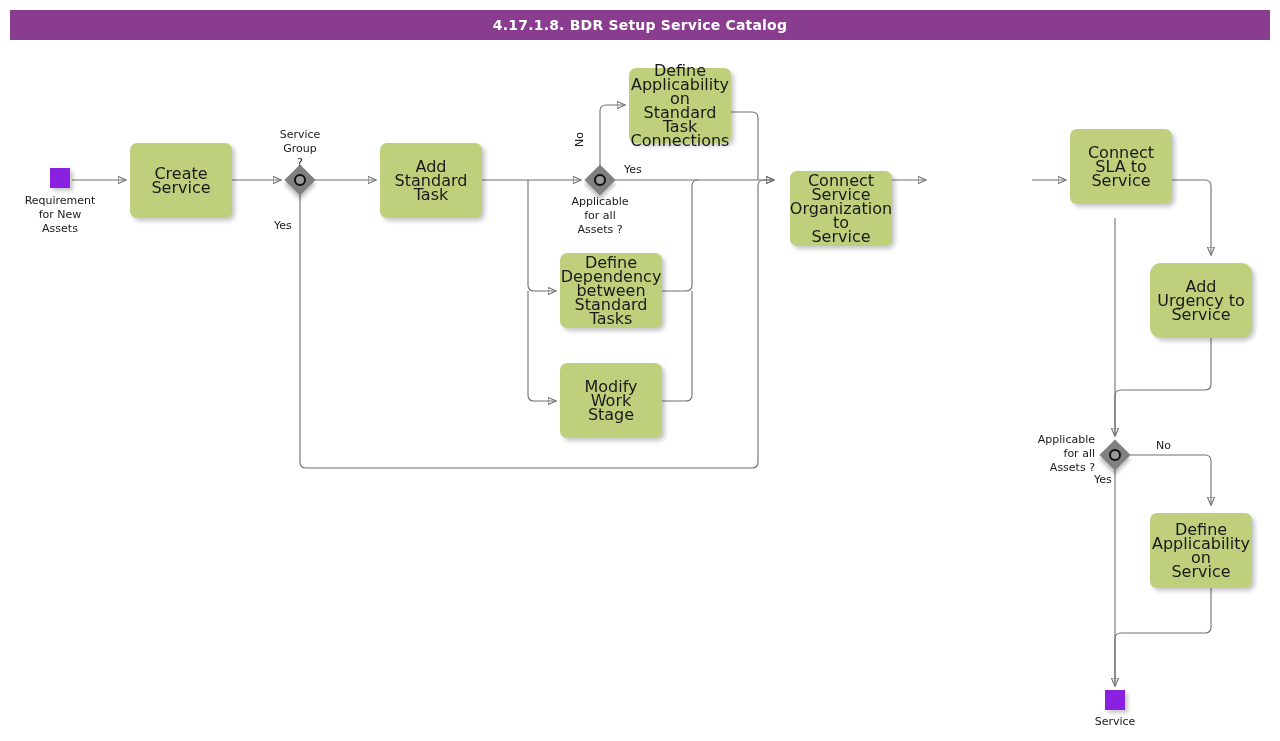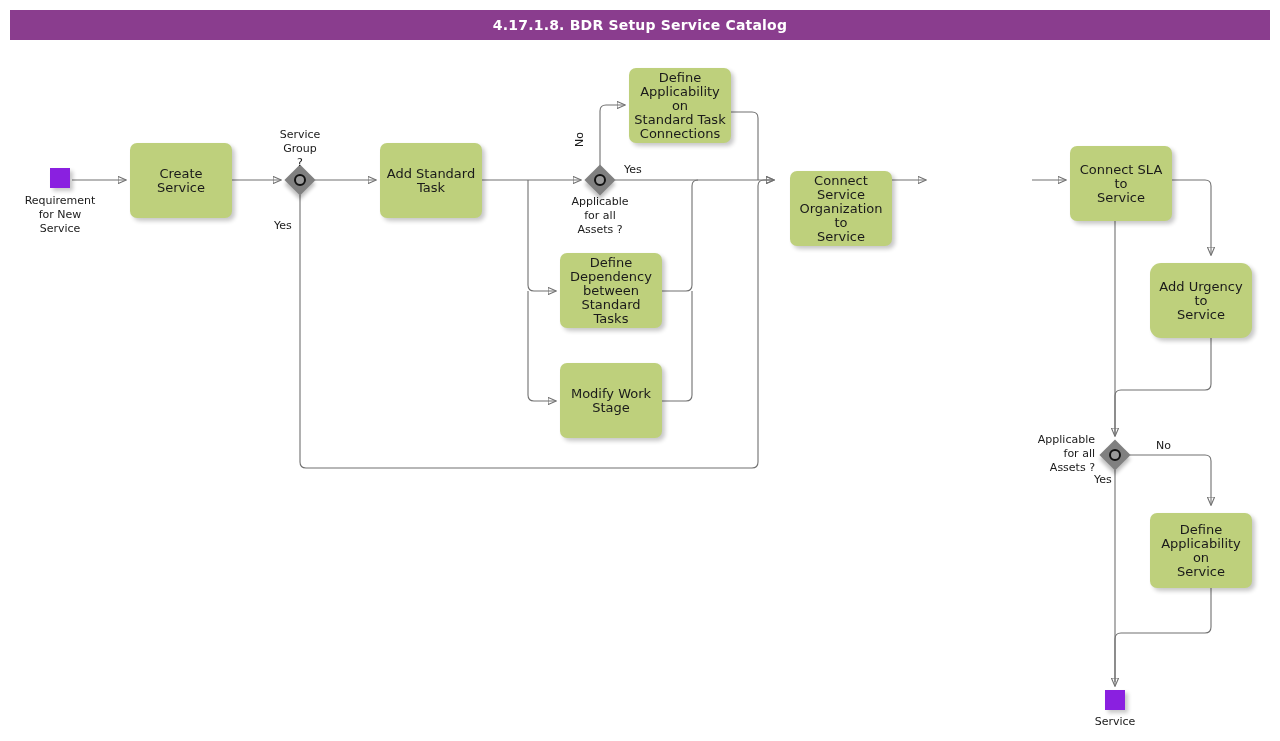--- a/index.html
+++ b/index.html
@@ -51,21 +51,21 @@
   .task {
     position: absolute;
     background: #bed07c;
     border-radius: 7px;
     box-shadow: 3px 3px 4px rgba(0,0,0,0.22);
     display: flex;
     align-items: center;
     justify-content: center;
     text-align: center;
     color: #1a1a1a;
-    font-size: 13px;
+    font-size: 16px;
     line-height: 14px;
     box-sizing: border-box;
     padding: 3px 4px;
     white-space: pre-line;
   }
   
   .event {
     position: absolute;
     width: 20px;
     height: 20px;
@@ -179,21 +179,21 @@
     <path d="M1130,455 L1205,455 Q1211,455 1211,461 L1211,505" marker-end="url(#arrow)"></path>
 
     <path d="M1211,588 L1211,627 Q1211,633 1205,633 L1121,633 Q1115,633 1115,639 L1115,682"></path>
 
     <path d="M1115,470 L1115,686" marker-end="url(#arrow)"></path>
   </svg>
 
   <div class="event" style="left:50px; top:168px;"></div>
   <div class="event-label" style="left:10px; top:194px; width:100px;">Requirement
 for New
-Service</div>
+Assets</div>
 
   <div class="event" style="left:1105px; top:690px;"></div>
   <div class="event-label" style="left:1065px; top:715px; width:100px;">Service</div>
 
   <div class="task" style="left:380px; top:143px; width:102px; height:75px;">Add Standard
 Task</div>
 
   <div class="task" style="left:130px; top:143px; width:102px; height:75px;">Create Service</div>
 
   <div class="task" style="left:629px; top:68px; width:102px; height:75px;">Define
@@ -207,21 +207,21 @@
 Standard Tasks</div>
 
   <div class="task" style="left:560px; top:363px; width:102px; height:75px;">Modify Work
 Stage</div>
 
   <div class="task" style="left:790px; top:143px; width:102px; height:75px;margin-top:28px;">Connect Service
 Organization to
 Service</div>
 
 
-  <div class="task" style="left:1070px; top:146px; width:102px; height:75px;">Connect SLA to
+  <div class="task" style="left:1070px; top:129px; width:102px; height:75px;">Connect SLA to
 Service</div>
 
   <div class="task" style="left:1150px; top:263px; width:102px; height:75px;border-radius:11px;">Add Urgency to
 Service</div>
 
   <div class="task" style="left:1150px; top:513px; width:102px; height:75px;">Define
 Applicability on
 Service</div>
 
   <div class="gateway" style="left:285px; top:165px;">

